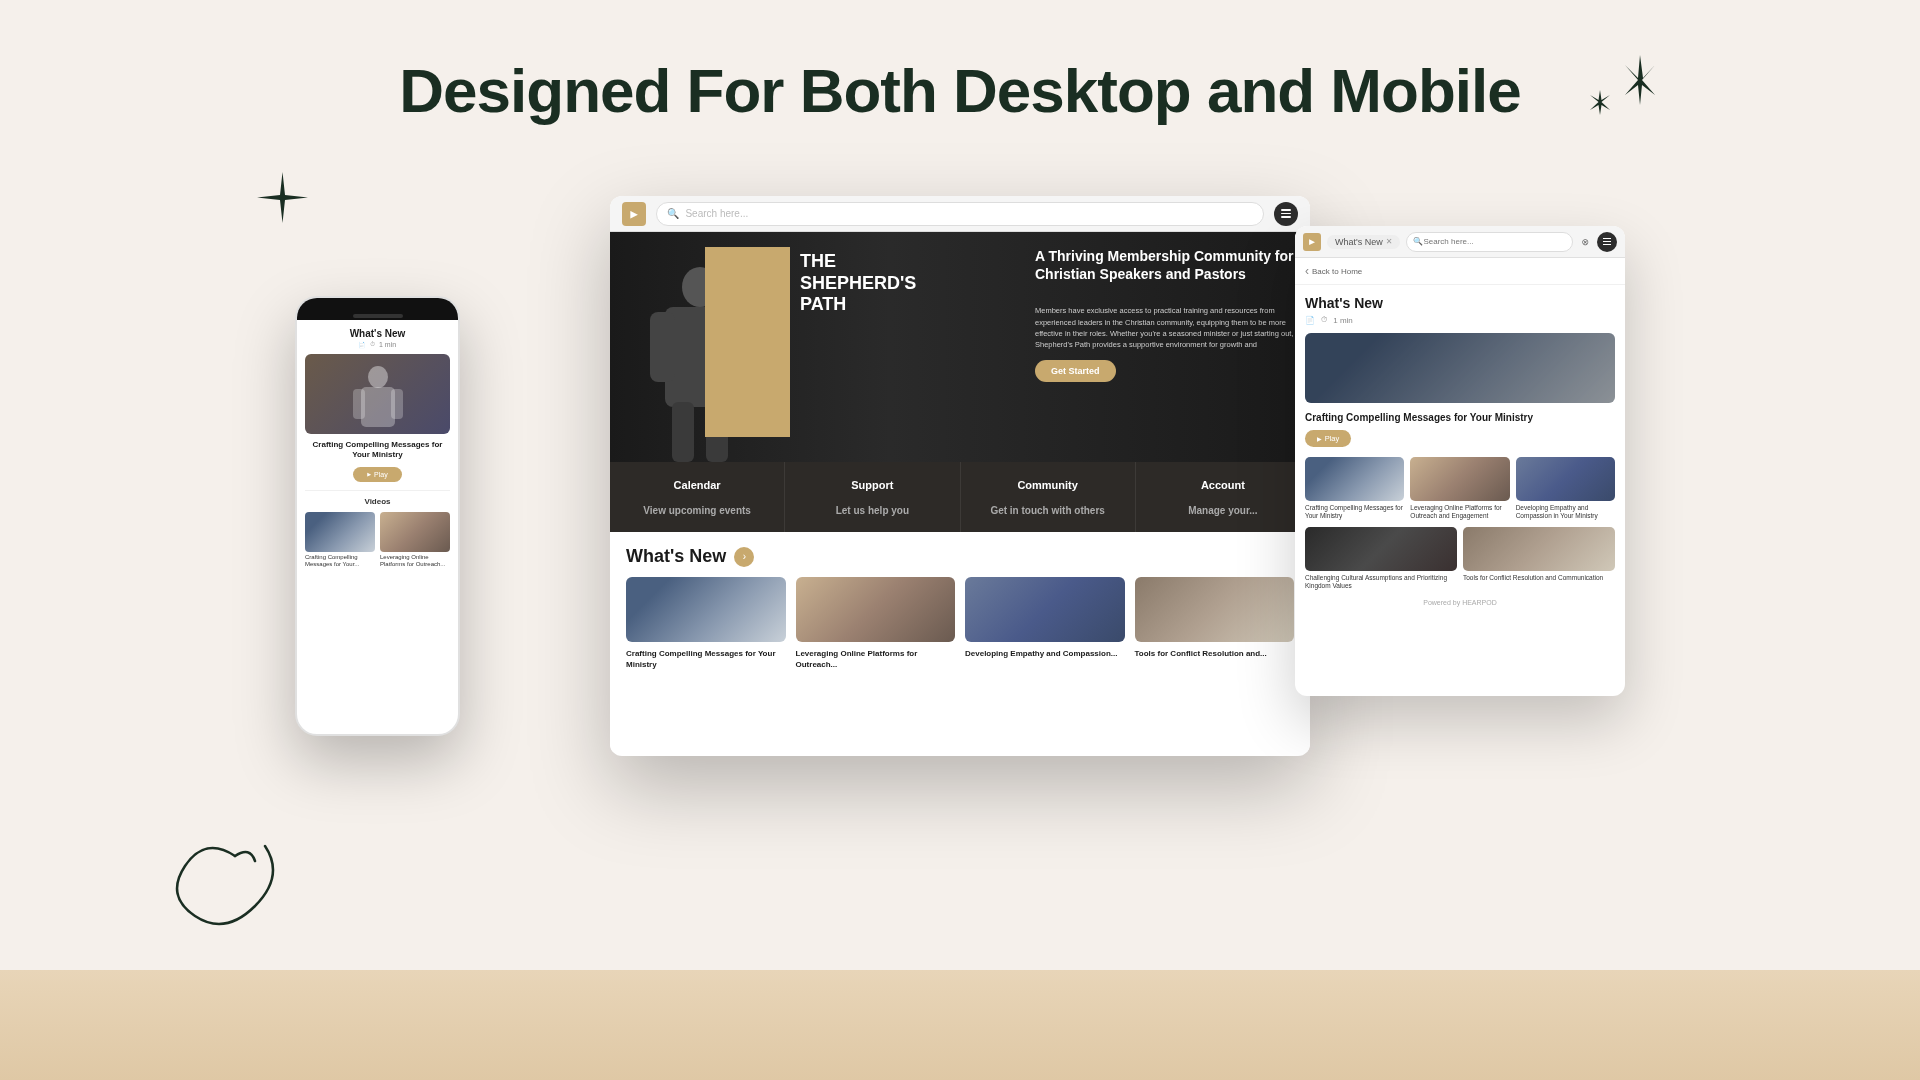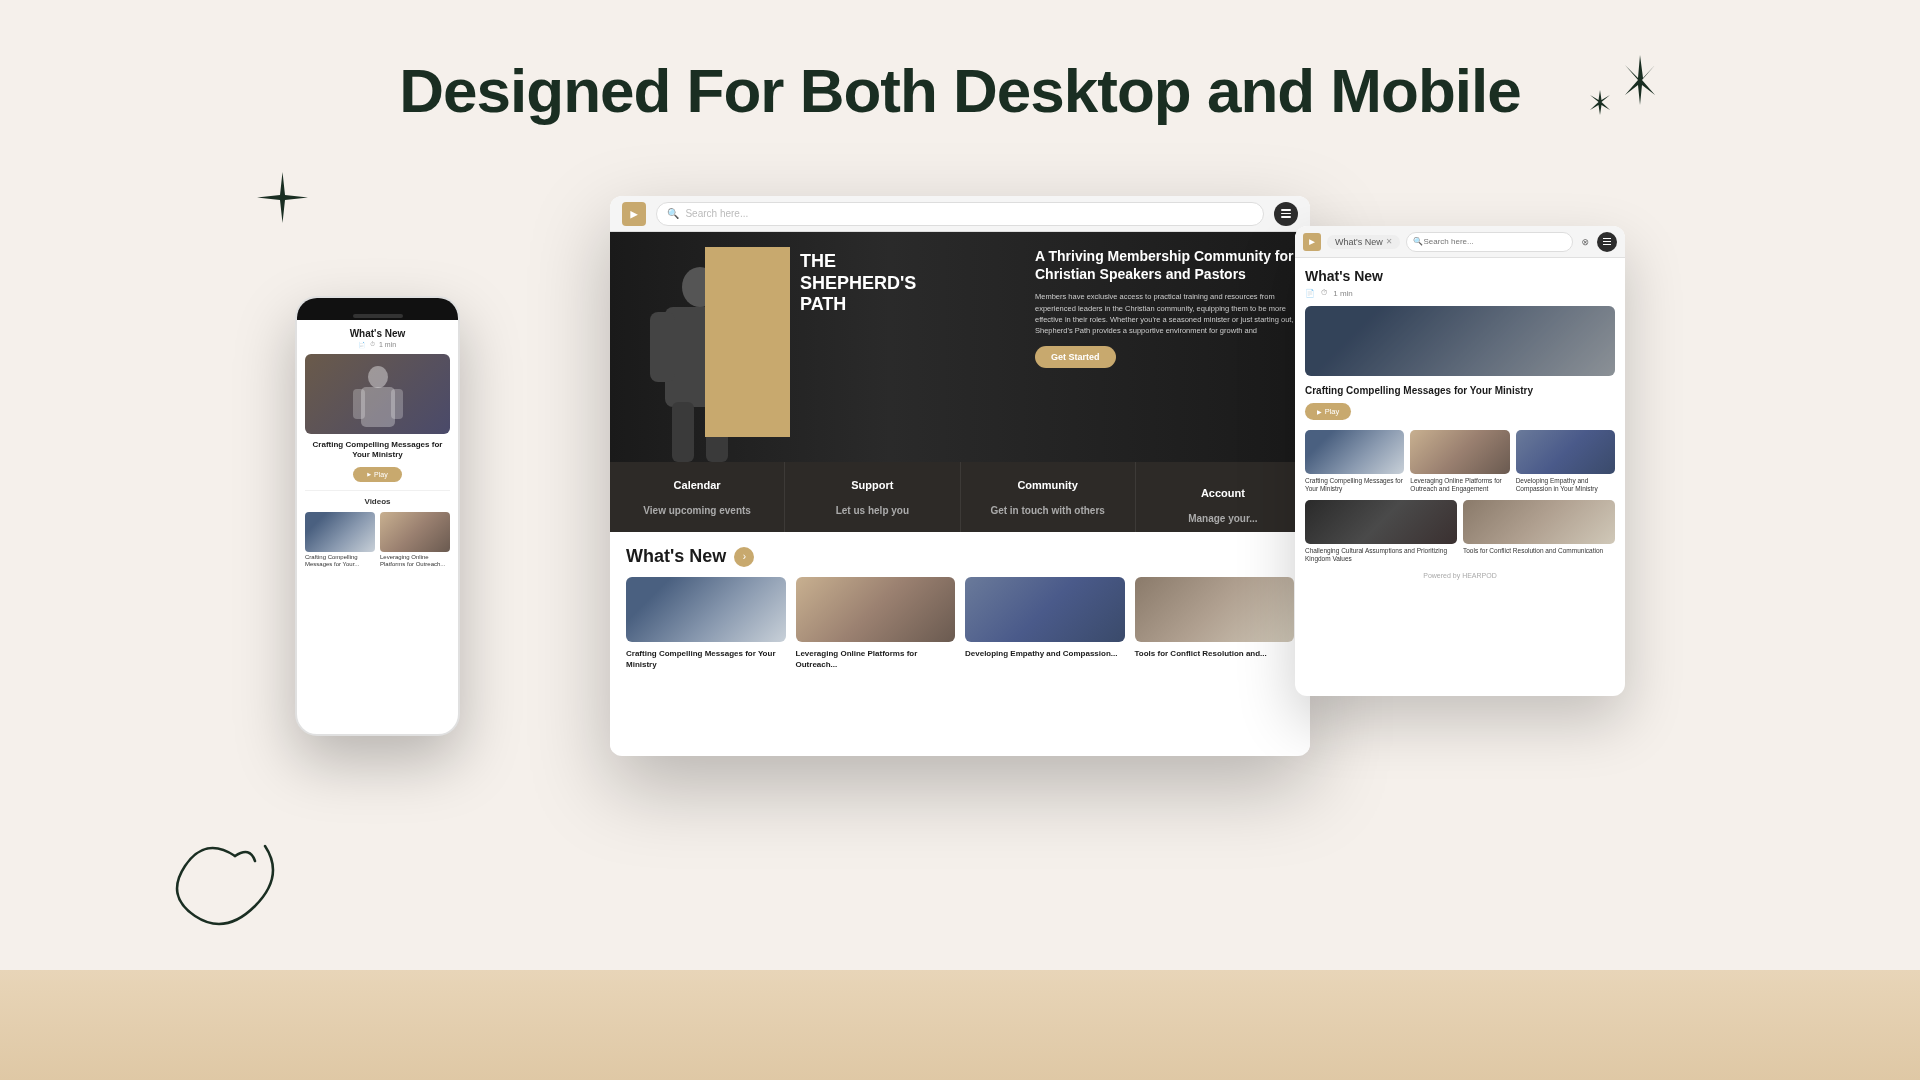--- a/index.html
+++ b/index.html
@@ -158,21 +158,21 @@
     .nav-card {
       flex: 1;
       display: flex;
       flex-direction: column;
       align-items: center;
       justify-content: center;
       border-right: 1px solid #3d3a37;
       padding: 8px;
     }
 
-    .nav-card:last-child { border-right: none; justify-content: flex-end; }
+    .nav-card:last-child { border-right: none; }
 
     .nav-card .nav-title {
       font-size: 11px;
       font-weight: 700;
       color: #fff;
       margin-bottom: 14px;
     }
 
     .nav-card .nav-sub {
       font-size: 10px;
@@ -762,21 +762,21 @@
 
       <div class="hero-text" style="position:absolute;left:190px;top:19px;z-index:3;">
         <div class="shepherd" style="font-size:18px;font-weight:900;color:#fff;text-transform:uppercase;line-height:1.2;">
           <div>THE</div>
           <div>SHEPHERD'S</div>
           <div>PATH</div>
         </div>
       </div>
 
       <div class="hero-right" style="position:absolute;right:15px;top:15px;width:260px;z-index:3;">
-        <h2 style="font-size:14px;font-weight:800;color:#fff;line-height:1.3;margin-bottom:8px;">A Thriving Membership Community for Christian Speakers and Pastors</h2>
+        <h2 style="font-size:14px;font-weight:800;color:#fff;line-height:1.3;margin-bottom:22px;">A Thriving Membership Community for Christian Speakers and Pastors</h2>
         <p style="font-size:7.5px;color:#ccc;line-height:1.5;margin-bottom:10px;">Members have exclusive access to practical training and resources from experienced leaders in the Christian community, equipping them to be more effective in their roles. Whether you're a seasoned minister or just starting out, Shepherd's Path provides a supportive environment for growth and</p>
         <button class="get-started-btn">Get Started</button>
       </div>
     </div>
 
     <div class="desktop-nav-cards">
       <div class="nav-card">
         <div class="nav-title">Calendar</div>
         <div class="nav-sub">View upcoming events</div>
       </div>
@@ -833,20 +833,23 @@
         <input type="text" placeholder="Search here..." style="border: none; outline: none; font-size: 8px; color: rgb(153, 153, 153); background: transparent; width: 100%;">
       </div>
       <span style="font-size:9px;color:#666;padding:0 2px;">⊗</span>
       <div class="tablet-menu-btn">
         <span></span>
           <span></span>
           <span></span>
       </div>
     </div>
 
+    <div class="tablet-back">
+      <span>Back to Home</span>
+    </div>
 
     <div class="tablet-content">
       <div class="tablet-section-title">What's New</div>
       <div class="tablet-meta">
         <span class="tablet-meta-icon">📄</span>
         <span class="tablet-meta-icon">⏱</span>
         <span class="tablet-meta-text">1 min</span>
       </div>
 
       <div class="tablet-featured-img img-blue-books">

